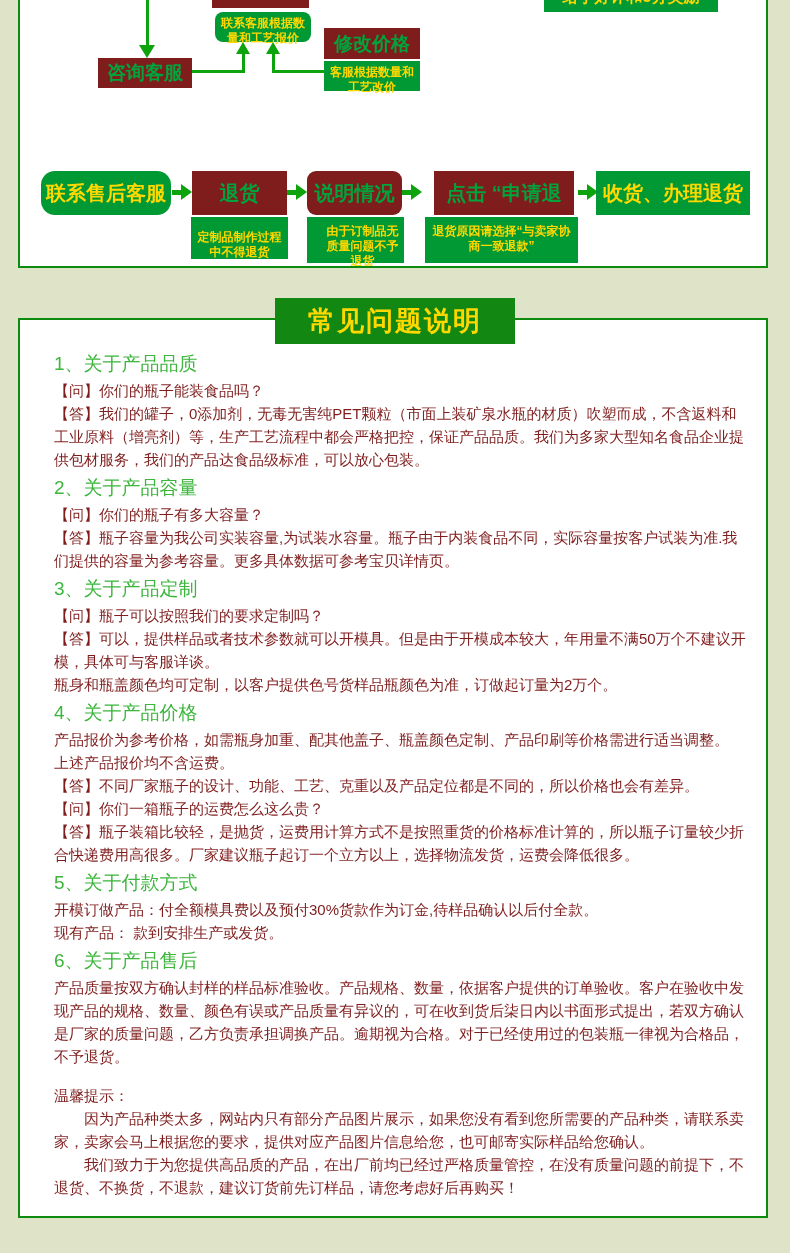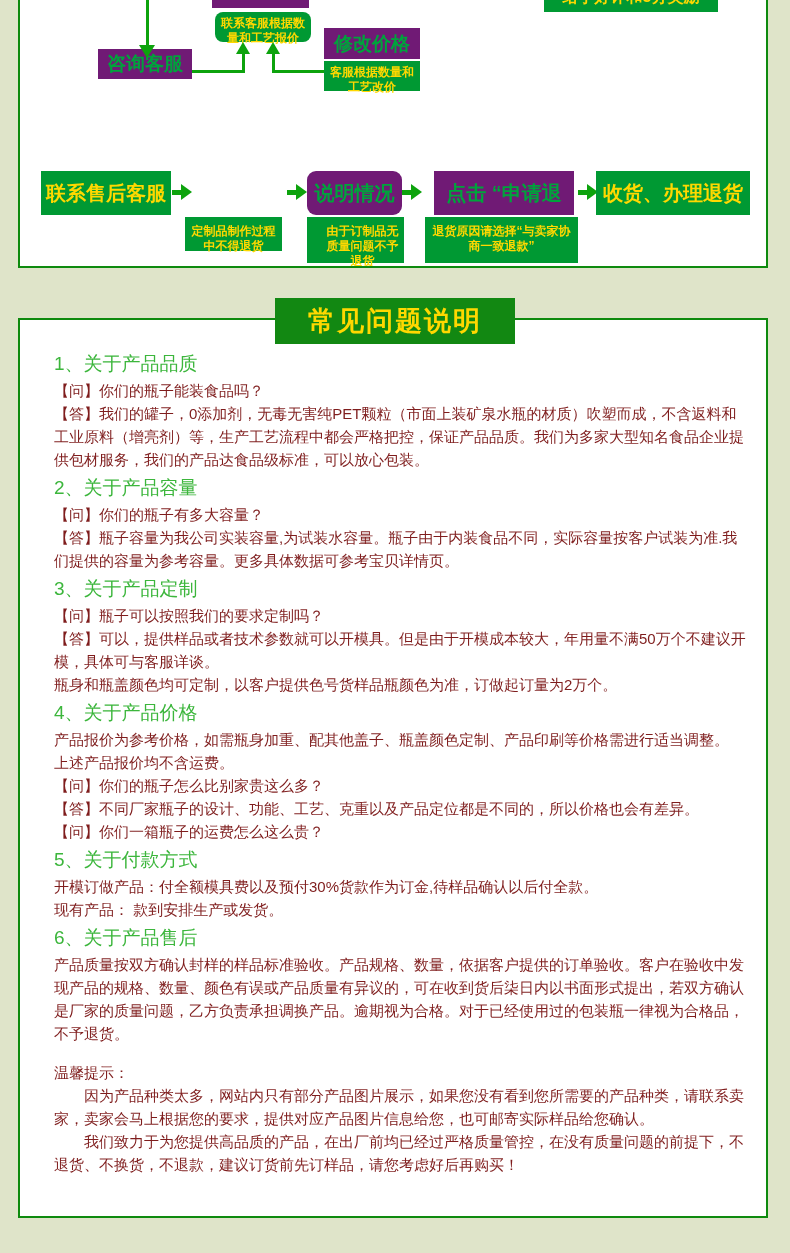--- a/index.html
+++ b/index.html
@@ -9,21 +9,21 @@
     font-family:"Liberation Sans","DejaVu Sans",sans-serif;
   }
   .panel{
     position:absolute;left:18px;width:750px;background:#ffffff;
     border:2px solid #0e8a0e;box-sizing:border-box;
   }
   #panel1{top:-2px;height:270px;overflow:hidden;}
   #panel2{top:318px;height:900px;padding:34px 16px 0 34px;overflow:hidden;}
 
   
-  .ybox{position:absolute;background:#701a75;color:#00a33c;text-align:center;box-sizing:border-box;}
+  .ybox{position:absolute;background:#7f1d1d;color:#00a33c;text-align:center;box-sizing:border-box;}
   .gbox{position:absolute;background:#009933;color:#ffd800;text-align:center;box-sizing:border-box;}
   .big{font-size:19px;font-weight:bold;}
   .note{font-size:12px;line-height:15px;font-weight:bold;padding:4px 2px;}
 
   
   .line{position:absolute;background:#0da30d;}
   .tri-down{position:absolute;width:0;height:0;border-left:8px solid transparent;border-right:8px solid transparent;border-top:13px solid #0da30d;}
   .tri-up{position:absolute;width:0;height:0;border-left:7px solid transparent;border-right:7px solid transparent;border-bottom:12px solid #0da30d;}
   .arr{position:absolute;width:20px;height:16px;}
   .arr .stub{position:absolute;left:0;top:6px;width:9px;height:5px;background:#0da30d;}
@@ -45,41 +45,42 @@
   .spacer{height:16px;}
   .indent{text-indent:2em;}
 </style>
 </head>
 <body>
 
 <div class="panel" id="panel1">
 
   <div class="ybox big" style="left:192px;top:-32px;width:97px;height:40px;line-height:40px;">拍下买单</div>
   <div class="gbox note" style="left:195px;top:12px;width:96px;height:30px;border-radius:8px;">联系客服根据数量和工艺报价</div>
-  <div class="ybox big" style="left:78px;top:49px;width:94px;height:30px;line-height:30px;">咨询客服</div>
+  <div class="ybox big" style="left:78px;top:58px;width:94px;height:30px;line-height:30px;">咨询客服</div>
   <div class="ybox big" style="left:304px;top:28px;width:96px;height:31px;line-height:31px;">修改价格</div>
   <div class="gbox note" style="left:304px;top:61px;width:96px;height:30px;">客服根据数量和工艺改价</div>
   <div class="gbox" style="left:524px;top:-19px;width:174px;height:31px;line-height:31px;font-size:16px;font-weight:bold;">给予好评和5分奖励</div>
 
   <div class="line" style="left:126px;top:0;width:3px;height:45px;"></div>
   <div class="tri-down" style="left:119px;top:45px;"></div>
   <div class="line" style="left:172px;top:70px;width:52px;height:3px;"></div>
   <div class="line" style="left:222px;top:52px;width:3px;height:21px;"></div>
   <div class="tri-up" style="left:216px;top:42px;"></div>
   <div class="line" style="left:254px;top:70px;width:50px;height:3px;"></div>
   <div class="line" style="left:252px;top:52px;width:3px;height:21px;"></div>
   <div class="tri-up" style="left:246px;top:42px;"></div>
 
-  <div class="gbox step" style="left:21px;top:171px;width:130px;">联系售后客服</div>
+  <div class="gbox step" style="left:21px;top:171px;width:130px;border-radius:14px;">联系售后客服</div>
   <div class="arr" style="left:152px;top:184px;">
       <span class="stub"></span>
       <span class="tri"></span>
     </div>
 
-  <div class="gbox note" style="left:165px;top:217px;width:97px;height:34px;padding-top:7px;">定制品制作过程中不得退货</div>
+  <div class="ybox step" style="left:172px;top:171px;width:95px;">退货</div>
+  <div class="gbox note" style="left:171px;top:217px;width:97px;height:42px;padding-top:13px;">定制品制作过程中不得退货</div>
   <div class="arr" style="left:267px;top:184px;">
       <span class="stub"></span>
       <span class="tri"></span>
     </div>
 
   <div class="ybox step" style="left:287px;top:171px;width:95px;border-radius:9px;">说明情况</div>
   <div class="gbox note" style="left:287px;top:217px;width:97px;height:46px;padding-top:7px;padding-left:16px;">由于订制品无质量问题不予退货</div>
   <div class="arr" style="left:382px;top:184px;">
       <span class="stub"></span>
       <span class="tri"></span>
@@ -108,23 +109,23 @@
   <p>【答】瓶子容量为我公司实装容量,为试装水容量。瓶子由于内装食品不同，实际容量按客户试装为准.我们提供的容量为参考容量。更多具体数据可参考宝贝详情页。</p>
 
   <h3 class="sec-h">3、关于产品定制</h3>
   <p>【问】瓶子可以按照我们的要求定制吗？</p>
   <p>【答】可以，提供样品或者技术参数就可以开模具。但是由于开模成本较大，年用量不满50万个不建议开模，具体可与客服详谈。</p>
   <p>瓶身和瓶盖颜色均可定制，以客户提供色号货样品瓶颜色为准，订做起订量为2万个。</p>
 
   <h3 class="sec-h">4、关于产品价格</h3>
   <p>产品报价为参考价格，如需瓶身加重、配其他盖子、瓶盖颜色定制、产品印刷等价格需进行适当调整。</p>
   <p>上述产品报价均不含运费。</p>
-  <p>【问】你们的瓶子怎么比别家贵这么多？</p>
   <p>【答】不同厂家瓶子的设计、功能、工艺、克重以及产品定位都是不同的，所以价格也会有差异。</p>
   <p>【问】你们一箱瓶子的运费怎么这么贵？</p>
+  <p>【答】瓶子装箱比较轻，是抛货，运费用计算方式不是按照重货的价格标准计算的，所以瓶子订量较少折合快递费用高很多。厂家建议瓶子起订一个立方以上，选择物流发货，运费会降低很多。</p>
 
   <h3 class="sec-h">5、关于付款方式</h3>
   <p>开模订做产品：付全额模具费以及预付30%货款作为订金,待样品确认以后付全款。</p>
   <p>现有产品： 款到安排生产或发货。</p>
 
   <h3 class="sec-h">6、关于产品售后</h3>
   <p>产品质量按双方确认封样的样品标准验收。产品规格、数量，依据客户提供的订单验收。客户在验收中发现产品的规格、数量、颜色有误或产品质量有异议的，可在收到货后柒日内以书面形式提出，若双方确认是厂家的质量问题，乙方负责承担调换产品。逾期视为合格。对于已经使用过的包装瓶一律视为合格品，不予退货。</p>
 
   <div class="spacer"></div>
   <p>温馨提示：</p>

